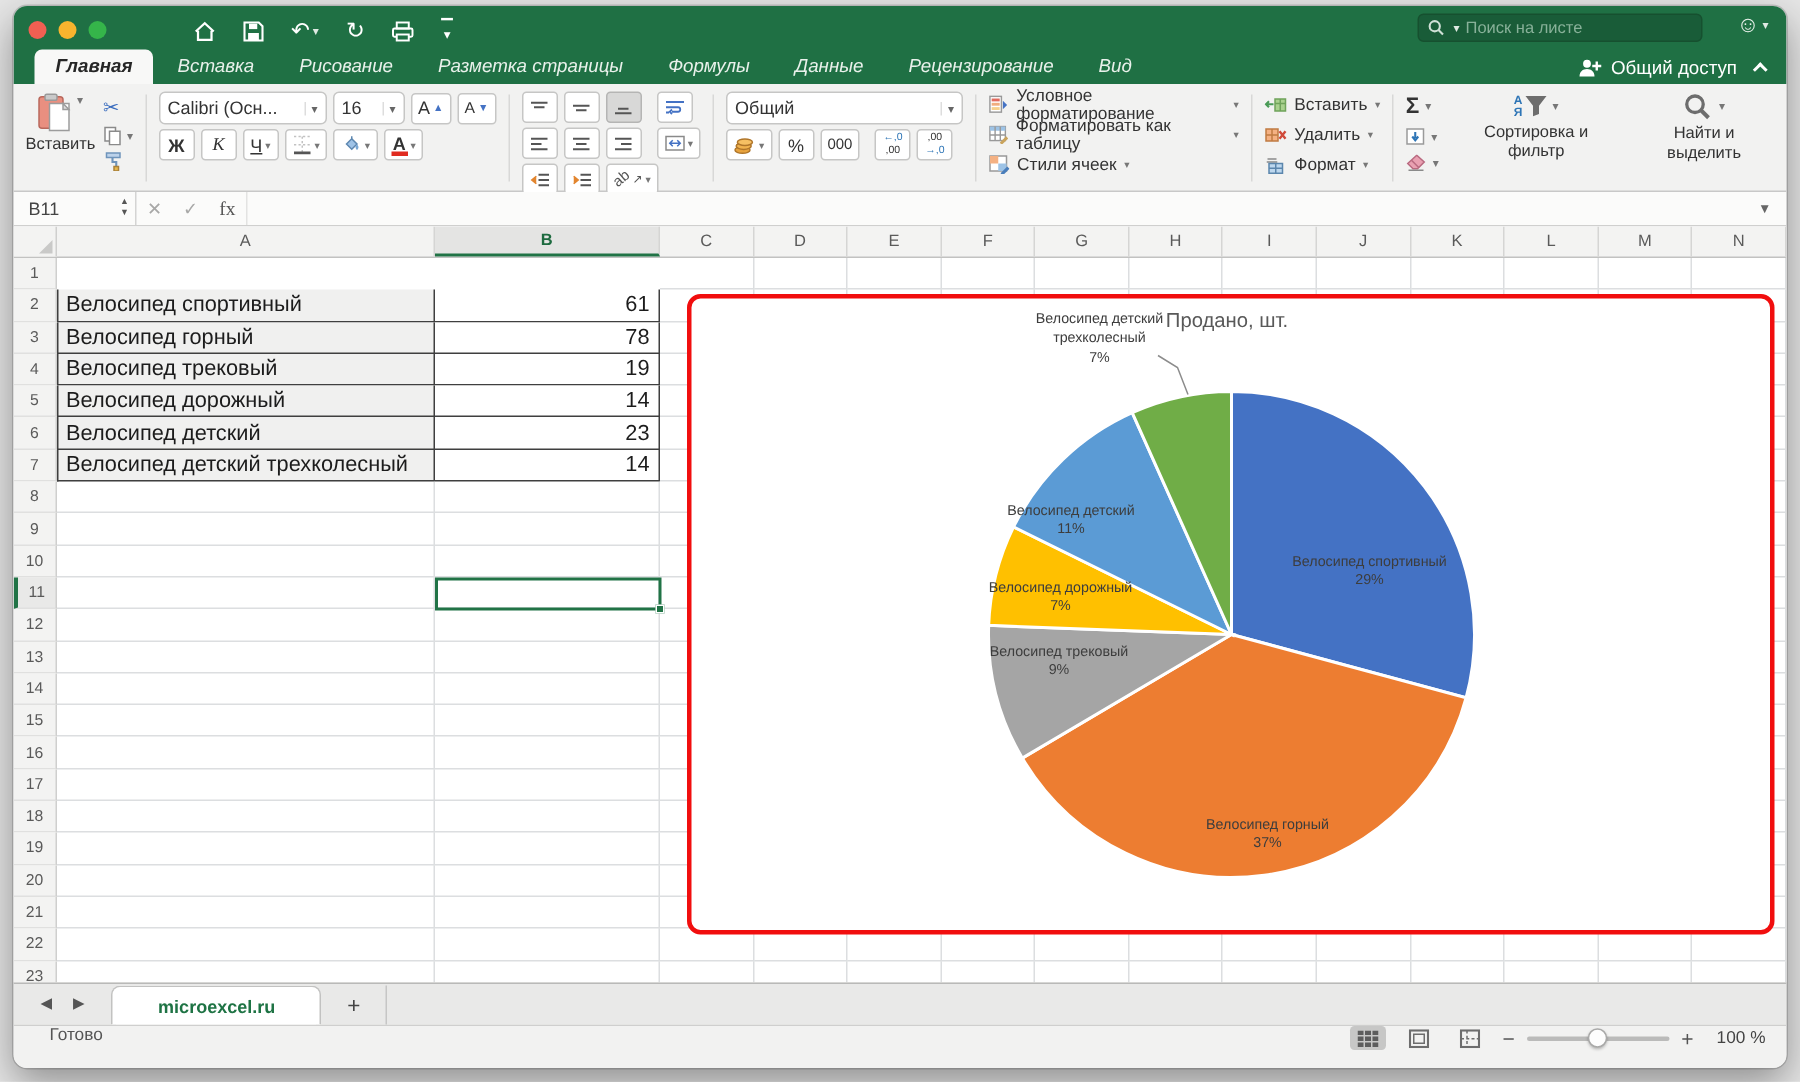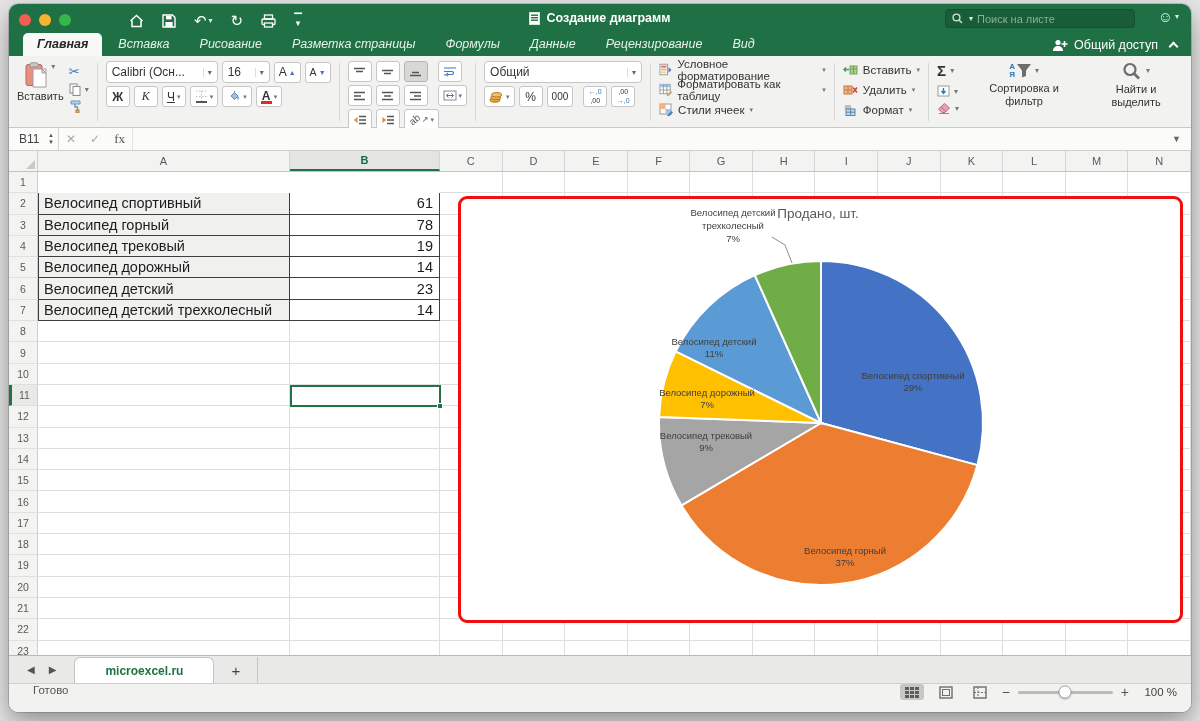--- a/index.html
+++ b/index.html
@@ -58,21 +58,21 @@
   .bigbtn { display:flex; flex-direction:column; align-items:center; gap:3px; font-size:11px;
     color:#333; text-align:center; line-height:1.15; padding:0 4px; }
   .redbar { display:block; width:11px; height:3px; background:#e02b20; margin-top:-1px; }
   .fc-a { font-size:12px; font-weight:bold; color:#333; line-height:1; }
   .decbtn { font-size:7px; line-height:1.2; color:#333; display:flex; flex-direction:column; align-items:center; }
   .decbtn b { color:#2e75b6; font-weight:normal; }
 
   
   .fbar { height:23px; background:#fbfbfa; border-bottom:1px solid #cfcfce; display:flex;
     align-items:center; flex:0 0 auto; font-size:12px; color:#444; }
-  .namebox { width:50px; height:100%; display:flex; align-items:center; padding:0 4px 0 10px;
+  .namebox { width:82px; height:100%; display:flex; align-items:center; padding:0 4px 0 10px;
     border-right:1px solid #d4d4d3; }
   .namebox .ref { flex:1; }
   .stepper { display:flex; flex-direction:column; font-size:6px; color:#555; line-height:1.1; }
   .fb-ic { color:#a8a8a7; font-size:12px; padding:0 7px; }
   .fb-fx { font-family:"Liberation Serif","DejaVu Serif",serif; color:#555; font-size:13px; }
   .fb-input { flex:1; height:100%; border-left:1px solid #e3e3e2; }
   .fb-dd { padding:0 10px; color:#666; font-size:9px; }
 
   
   .sheet { flex:1; display:flex; flex-direction:column; background:#fff; overflow:hidden; }
@@ -164,29 +164,20 @@
         <span class="ic">↶<span class="dd-sm">▾</span></span>
         <span class="ic">↻</span>
         <span class="ic">
           <svg width="15" height="14" viewBox="0 0 15 14">
               <rect x="3.5" y="1" width="8" height="4" fill="none" stroke="#fff" stroke-width="1.3"></rect>
               <rect x="1" y="5" width="13" height="5.5" rx="1" fill="none" stroke="#fff" stroke-width="1.3"></rect>
               <rect x="3.5" y="9" width="8" height="4" fill="#1f7044" stroke="#fff" stroke-width="1.3"></rect>
             </svg>
           </span>
         <span class="ic" style="flex-direction:column;line-height:.5;font-size:10px;">▔<span style="font-size:9px;">▾</span></span>
-      </div>
-      <div class="doc-title">
-        <svg width="11" height="13" viewBox="0 0 11 13">
-            <rect x="0.5" y="0.5" width="10" height="12" fill="#fff" stroke="#d7e4dc"></rect>
-            <rect x="2" y="2.5" width="7" height="1.4" fill="#1f7044"></rect>
-            <rect x="2" y="5" width="7" height="1.4" fill="#1f7044"></rect>
-            <rect x="2" y="7.5" width="7" height="1.4" fill="#1f7044"></rect>
-          </svg>
-        <span>Создание диаграмм</span>
       </div>
       <div class="search-box">
         <svg width="11" height="11" viewBox="0 0 11 11">
             <circle cx="4.5" cy="4.5" r="3.4" fill="none" stroke="#cfe0d6" stroke-width="1.4"></circle>
             <line x1="7" y1="7" x2="10" y2="10" stroke="#cfe0d6" stroke-width="1.4"></line>
           </svg>
         <span class="dd-sm">▾</span>
         <span class="ph">Поиск на листе</span>
       </div>
       <div class="smiley">☺<span class="dd-sm">▾</span></div>

